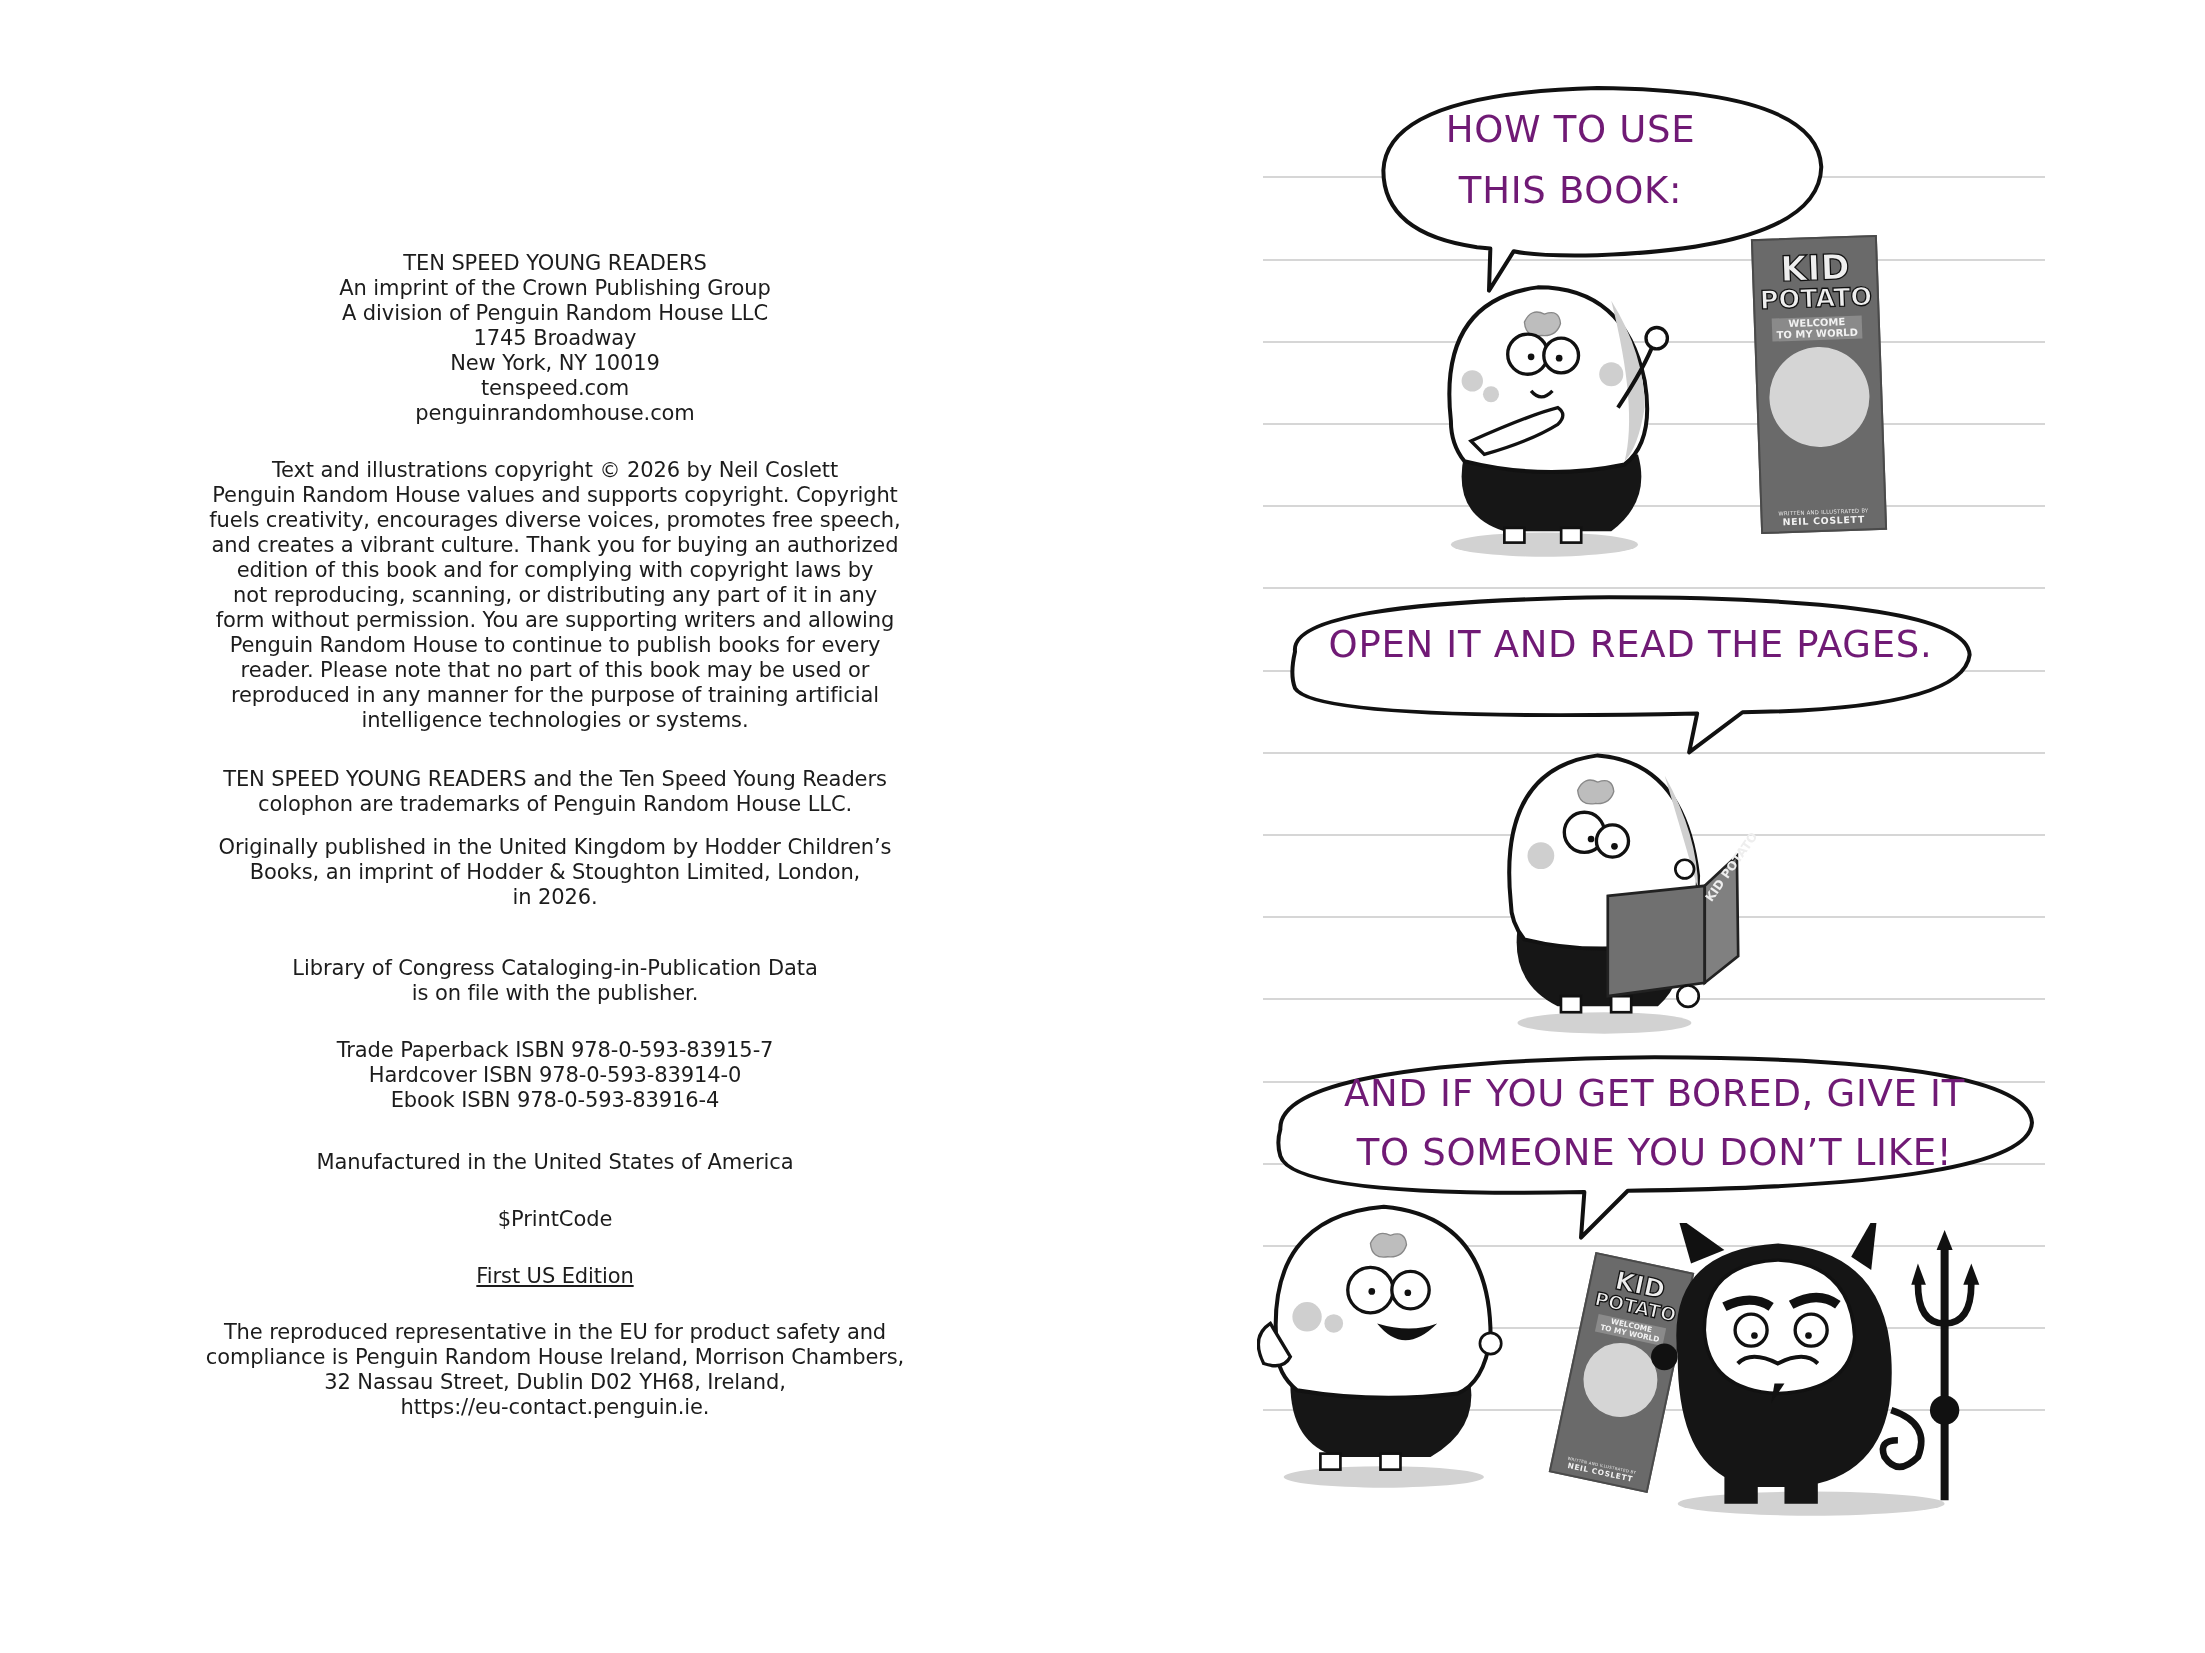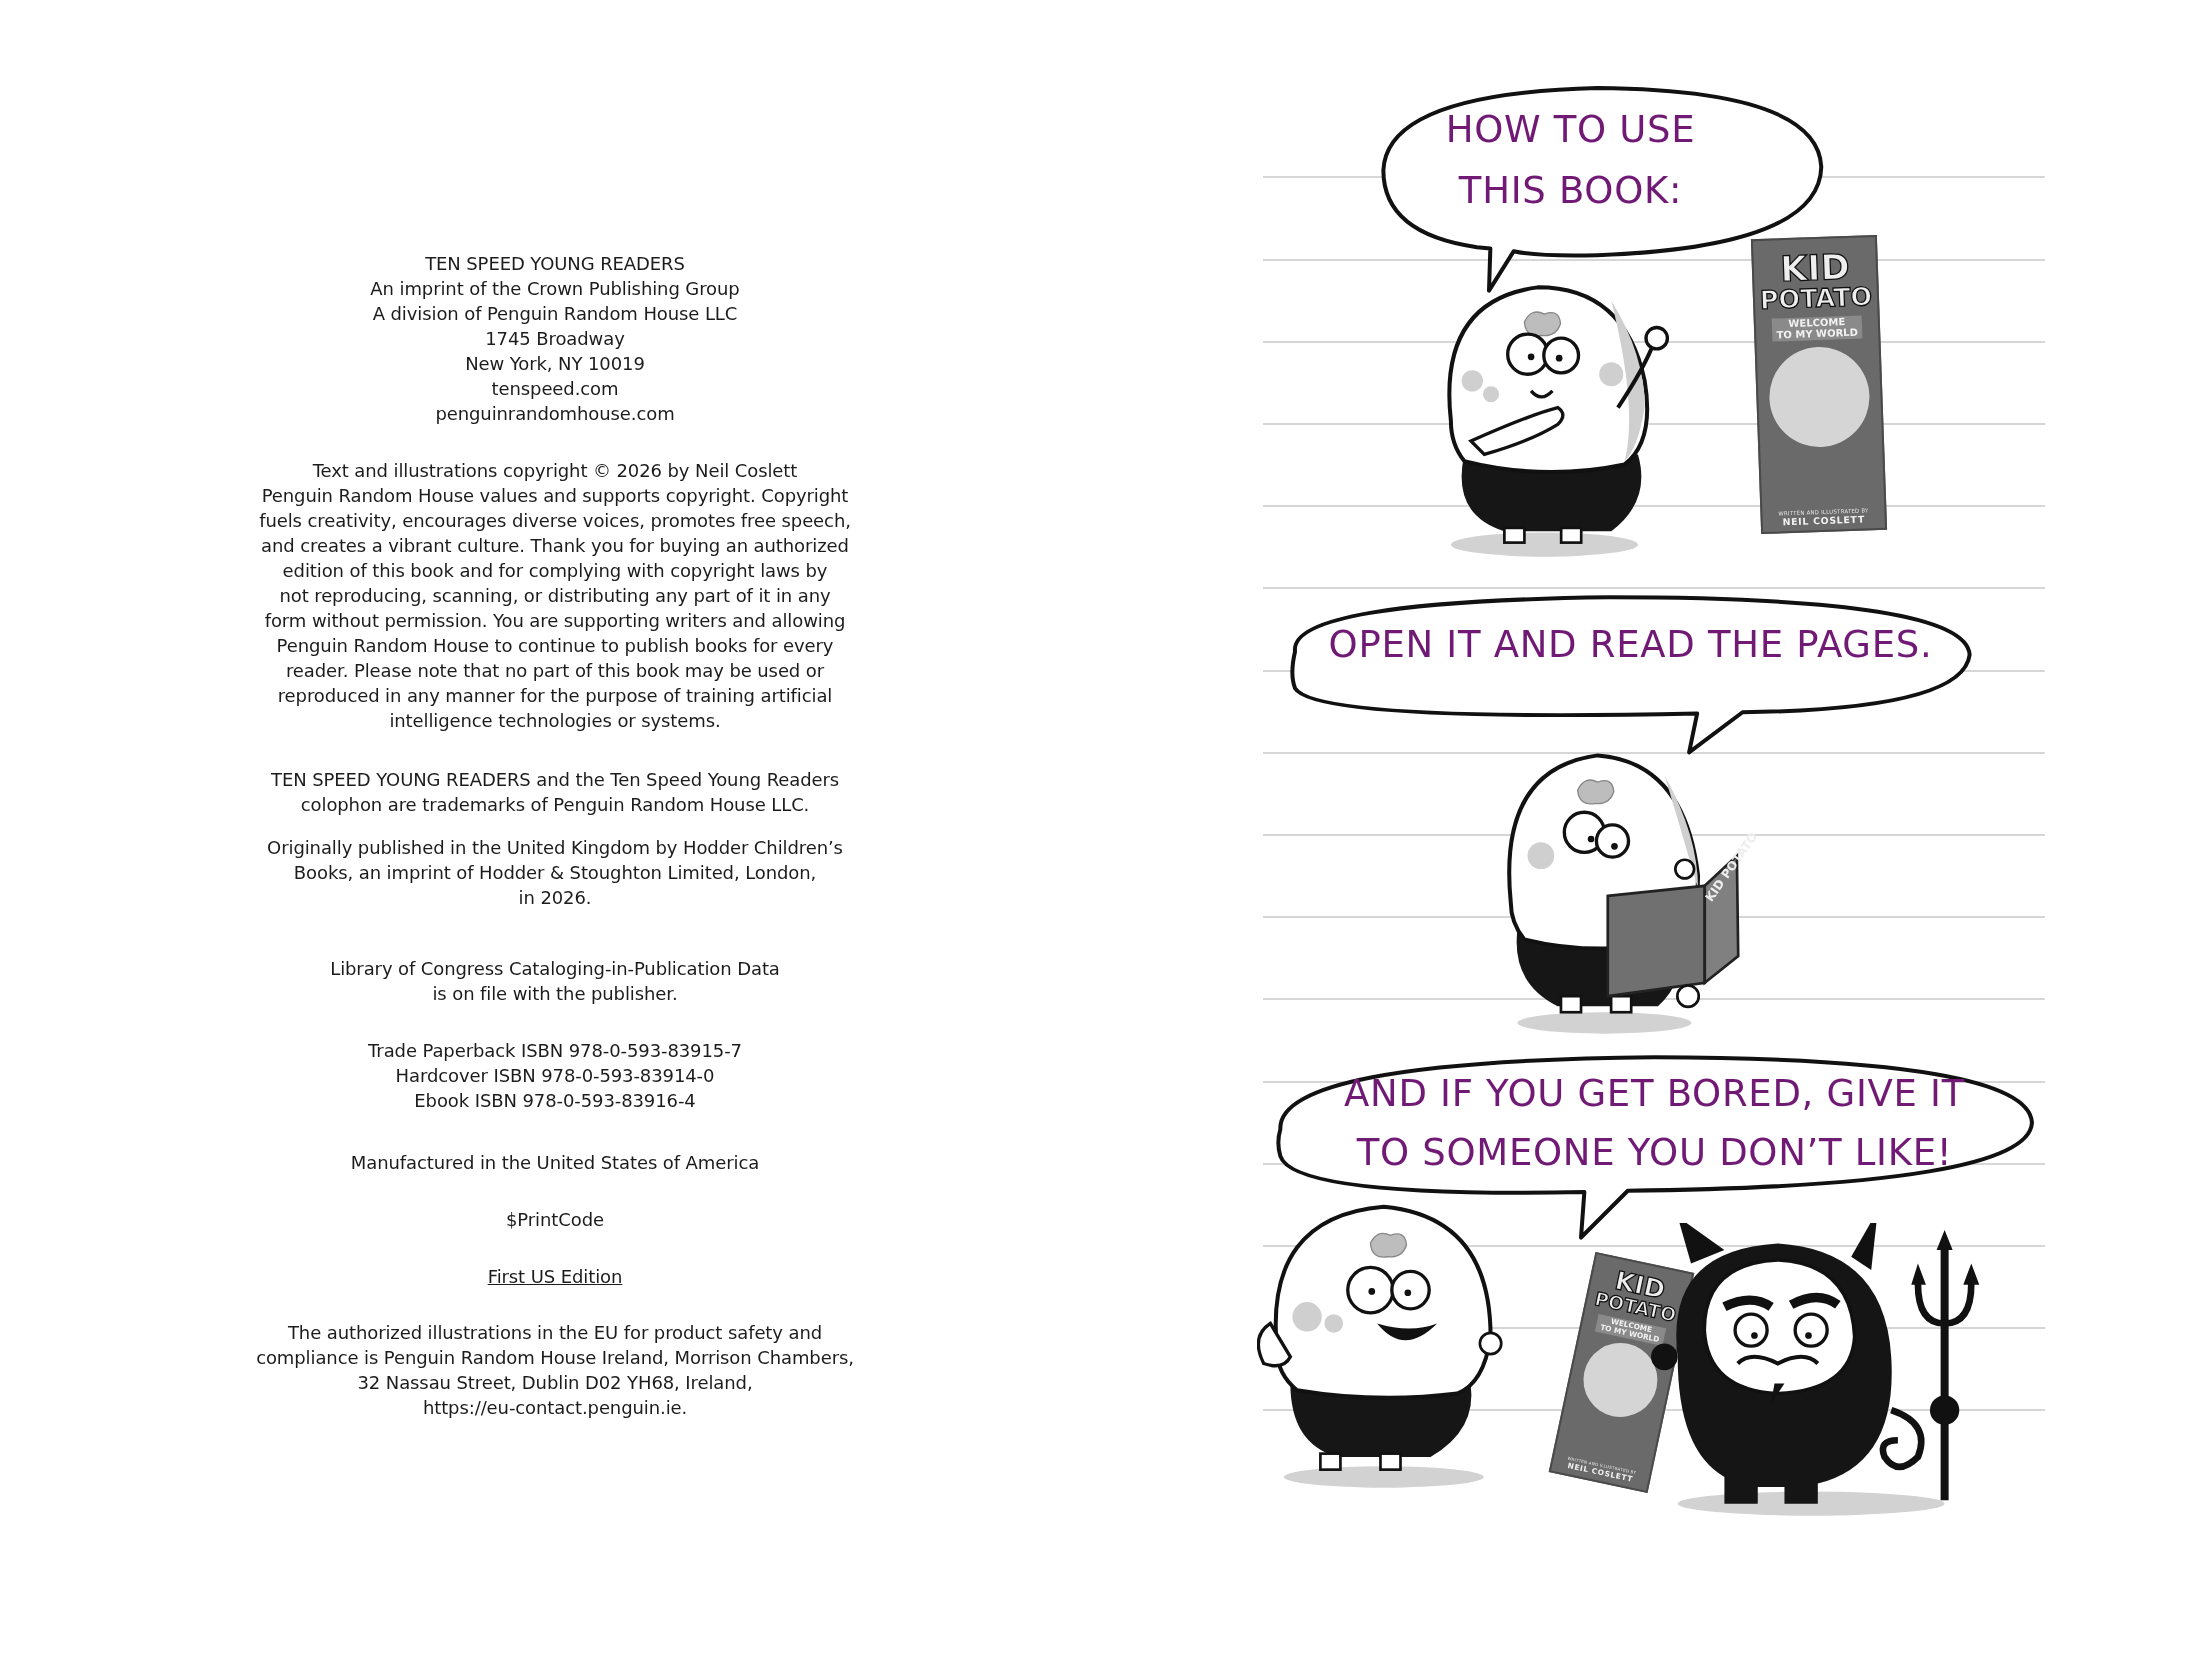--- a/index.html
+++ b/index.html
@@ -1,21 +1,21 @@
 <!DOCTYPE html>
 <html style="font-size:10.7px"><head>
 <meta charset="utf-8">
 <style>
   html, body { margin:0; padding:0; background:#ffffff; }
   body { width:2205px; height:1654px; position:relative; overflow:hidden;
          font-family:"DejaVu Sans", sans-serif; color:#1a1a1a; }
   .left-page { position:absolute; left:0; top:0; width:1103px; height:1654px; }
   .right-page { position:absolute; left:1103px; top:0; width:1103px; height:1654px; }
   .block { position:absolute; left:154px; width:802px; text-align:center;
-           font-size:18px; line-height:25px; letter-spacing:-0.1px; color:#1c1c1c; }
+           font-size:21px; line-height:25px; letter-spacing:-0.1px; color:#1c1c1c; }
   .block .ln { display:block; white-space:nowrap; }
   .rule { position:absolute; left:160px; width:782px; height:2px; background:#d6d6d6; }
   .bubble-text { position:absolute; text-align:center; white-space:nowrap;
                  font-family:"DejaVu Sans", sans-serif; font-weight:normal; color:#701a75;
                  letter-spacing:0.7px; }
   .bubble-text .ln { display:block; }
   .figure { position:absolute; }
   .book { position:absolute; background:#6a6a6a; border:2px solid #4a4a4a; overflow:hidden;
           display:flex; flex-direction:column; align-items:center; }
   .book .title1, .book .title2 { font-family:"DejaVu Sans", sans-serif; font-weight:bold;
@@ -83,21 +83,21 @@
 
   <div class="block" style="top:1207px;">
     <span class="ln">$PrintCode</span>
   </div>
 
   <div class="block" style="top:1264px;text-decoration:underline;">
     <span class="ln">First US Edition</span>
   </div>
 
   <div class="block" style="top:1320px;">
-    <span class="ln">The authorized illustrations in the EU for product safety and</span>
+    <span class="ln">The reproduced representative in the EU for product safety and</span>
     <span class="ln">compliance is Penguin Random House Ireland, Morrison Chambers,</span>
     <span class="ln">32 Nassau Street, Dublin D02 YH68, Ireland,</span>
     <span class="ln">https://eu-contact.penguin.ie.</span>
   </div>
 </div>
 
 <div class="right-page">
 
   <div>
     <div class="rule" style="top:176px;"></div>

